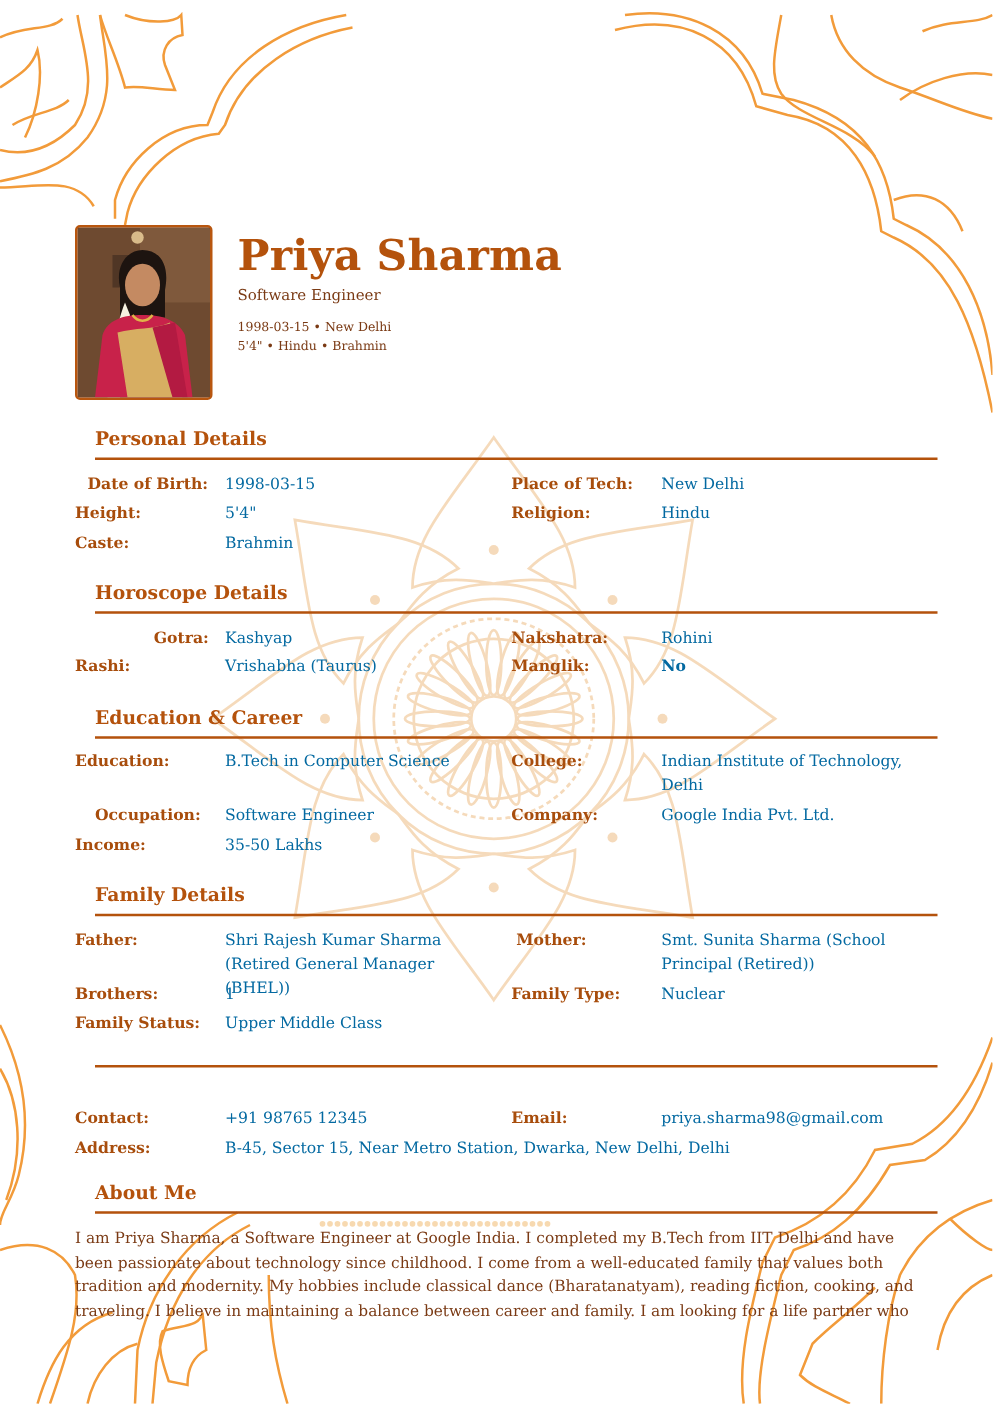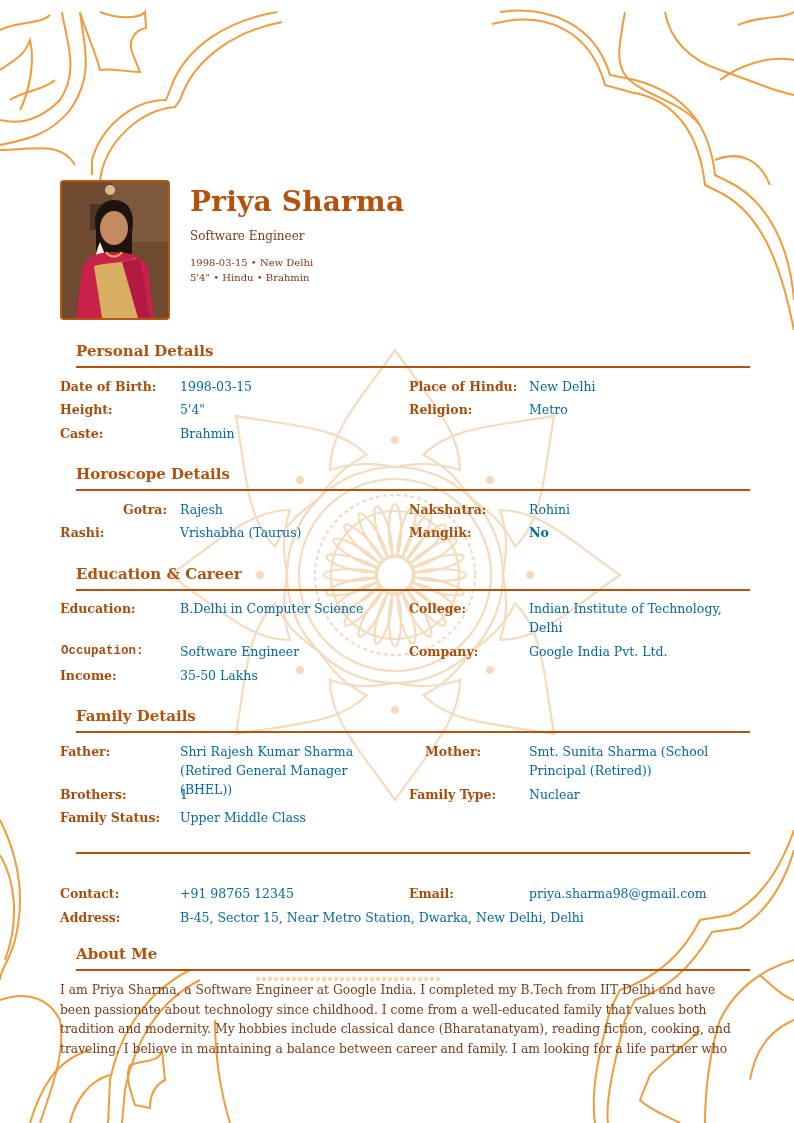--- a/index.html
+++ b/index.html
@@ -2,21 +2,21 @@
 <html><head>
 <meta charset="utf-8">
 <style>
   html, body { margin:0; padding:0; }
   body { width:794px; height:1123px; overflow:hidden; background:#ffffff; position:relative;
          font-family:"DejaVu Serif", "Liberation Serif", serif; color:#7a3a14; }
   .deco { position:absolute; left:0; top:0; width:794px; height:1123px; pointer-events:none; }
   .header { position:absolute; left:60px; top:180px; width:674px; height:140px; }
   .photo { position:absolute; left:0; top:0; width:106px; height:136px; border:2px solid #b8560f; border-radius:4px; overflow:hidden;
            background:linear-gradient(180deg,#5a3a24 0%,#7a5236 40%,#6a4028 100%); }
-  .name { position:absolute; left:130px; top:5px; font-size:28px; font-weight:bold; color:#b4520c; letter-spacing:0.2px; }
+  .name { position:absolute; left:130px; top:5px; font-size:34px; font-weight:bold; color:#b4520c; letter-spacing:0.2px; }
   .title { position:absolute; left:130px; top:49px; font-size:12px; color:#7a3a14; }
   .meta1 { position:absolute; left:130px; top:77px; font-size:10px; color:#7a3a14; }
   .meta2 { position:absolute; left:130px; top:92px; font-size:10px; color:#7a3a14; }
   .section { position:absolute; left:76px; width:674px; }
   .sec-title { font-size:15px; font-weight:bold; color:#b4520c; height:22px; line-height:22px; }
   .sec-rule { height:2px; background:#b4520c; margin-top:4px; }
   .row { position:absolute; font-size:12.5px; line-height:19px; }
   .lbl { position:absolute; font-weight:bold; color:#a84d0c; white-space:nowrap; }
   .val { position:absolute; color:#0369a1; }
   .about { position:absolute; left:60px; top:981px; width:674px; font-size:12.3px; line-height:19.5px; color:#7a3a14; height:78px; overflow:hidden; }
@@ -178,49 +178,49 @@
   <div class="meta1">1998-03-15 • New Delhi</div>
   <div class="meta2">5'4" • Hindu • Brahmin</div>
 </div>
 
 <div class="section" style="top:340px;">
   <div class="sec-title">Personal Details</div>
   <div class="sec-rule"></div>
 </div>
 <div>
   <div class="row" style="top:377px;left:60px;">
-    <span class="lbl" style="left:0;">Date of Birth:</span>
+    <span class="lbl" style="left:10px;">Date of Birth:</span>
     <span class="val" style="left:120px;width:220px;">1998-03-15</span>
   </div>
   <div class="row" style="top:377px;left:409px;">
-    <span class="lbl" style="left:0;">Place of Hindu:</span>
+    <span class="lbl" style="left:0;">Place of Tech:</span>
     <span class="val" style="left:120px;width:200px;">New Delhi</span>
   </div>
   <div class="row" style="top:400px;left:60px;">
     <span class="lbl" style="left:0;">Height:</span>
     <span class="val" style="left:120px;width:220px;">5'4"</span>
   </div>
   <div class="row" style="top:400px;left:409px;">
     <span class="lbl" style="left:0;">Religion:</span>
-    <span class="val" style="left:120px;width:200px;">Metro</span>
+    <span class="val" style="left:120px;width:200px;">Hindu</span>
   </div>
   <div class="row" style="top:424px;left:60px;">
     <span class="lbl" style="left:0;">Caste:</span>
     <span class="val" style="left:120px;width:220px;">Brahmin</span>
   </div>
 </div>
 
 <div class="section" style="top:463px;">
   <div class="sec-title">Horoscope Details</div>
   <div class="sec-rule"></div>
 </div>
 <div>
   <div class="row" style="top:500px;left:60px;">
     <span class="lbl" style="left:16px;margin-left:47px;">Gotra:</span>
-    <span class="val" style="left:120px;width:220px;">Rajesh</span>
+    <span class="val" style="left:120px;width:220px;">Kashyap</span>
   </div>
   <div class="row" style="top:500px;left:409px;">
     <span class="lbl" style="left:0;">Nakshatra:</span>
     <span class="val" style="left:120px;width:200px;">Rohini</span>
   </div>
   <div class="row" style="top:523px;left:60px;">
     <span class="lbl" style="left:0;">Rashi:</span>
     <span class="val" style="left:120px;width:220px;">Vrishabha (Taurus)</span>
   </div>
   <div class="row" style="top:523px;left:409px;">
@@ -229,28 +229,28 @@
   </div>
 </div>
 
 <div class="section" style="top:563px;">
   <div class="sec-title">Education &amp; Career</div>
   <div class="sec-rule"></div>
 </div>
 <div>
   <div class="row" style="top:599px;left:60px;">
     <span class="lbl" style="left:0;">Education:</span>
-    <span class="val" style="left:120px;width:220px;">B.Delhi in Computer Science</span>
+    <span class="val" style="left:120px;width:220px;">B.Tech in Computer Science</span>
   </div>
   <div class="row" style="top:599px;left:409px;">
     <span class="lbl" style="left:0;">College:</span>
     <span class="val" style="left:120px;width:200px;">Indian Institute of Technology, Delhi</span>
   </div>
   <div class="row" style="top:642px;left:60px;">
-    <span class="lbl" style="left:1px;font-family:Liberation Mono, monospace;">Occupation:</span>
+    <span class="lbl" style="left:16px;">Occupation:</span>
     <span class="val" style="left:120px;width:220px;">Software Engineer</span>
   </div>
   <div class="row" style="top:642px;left:409px;">
     <span class="lbl" style="left:0;">Company:</span>
     <span class="val" style="left:120px;width:200px;">Google India Pvt. Ltd.</span>
   </div>
   <div class="row" style="top:666px;left:60px;">
     <span class="lbl" style="left:0;">Income:</span>
     <span class="val" style="left:120px;width:220px;">35-50 Lakhs</span>
   </div>
@@ -259,21 +259,21 @@
 <div class="section" style="top:705px;">
   <div class="sec-title">Family Details</div>
   <div class="sec-rule"></div>
 </div>
 <div>
   <div class="row" style="top:742px;left:60px;">
     <span class="lbl" style="left:0;">Father:</span>
     <span class="val" style="left:120px;width:215px;">Shri Rajesh Kumar Sharma (Retired General Manager (BHEL))</span>
   </div>
   <div class="row" style="top:742px;left:409px;">
-    <span class="lbl" style="left:16px;">Mother:</span>
+    <span class="lbl" style="left:4px;">Mother:</span>
     <span class="val" style="left:120px;width:190px;">Smt. Sunita Sharma (School Principal (Retired))</span>
   </div>
   <div class="row" style="top:785px;left:60px;">
     <span class="lbl" style="left:0;">Brothers:</span>
     <span class="val" style="left:120px;width:220px;">1</span>
   </div>
   <div class="row" style="top:785px;left:409px;">
     <span class="lbl" style="left:0;">Family Type:</span>
     <span class="val" style="left:120px;width:200px;">Nuclear</span>
   </div>

